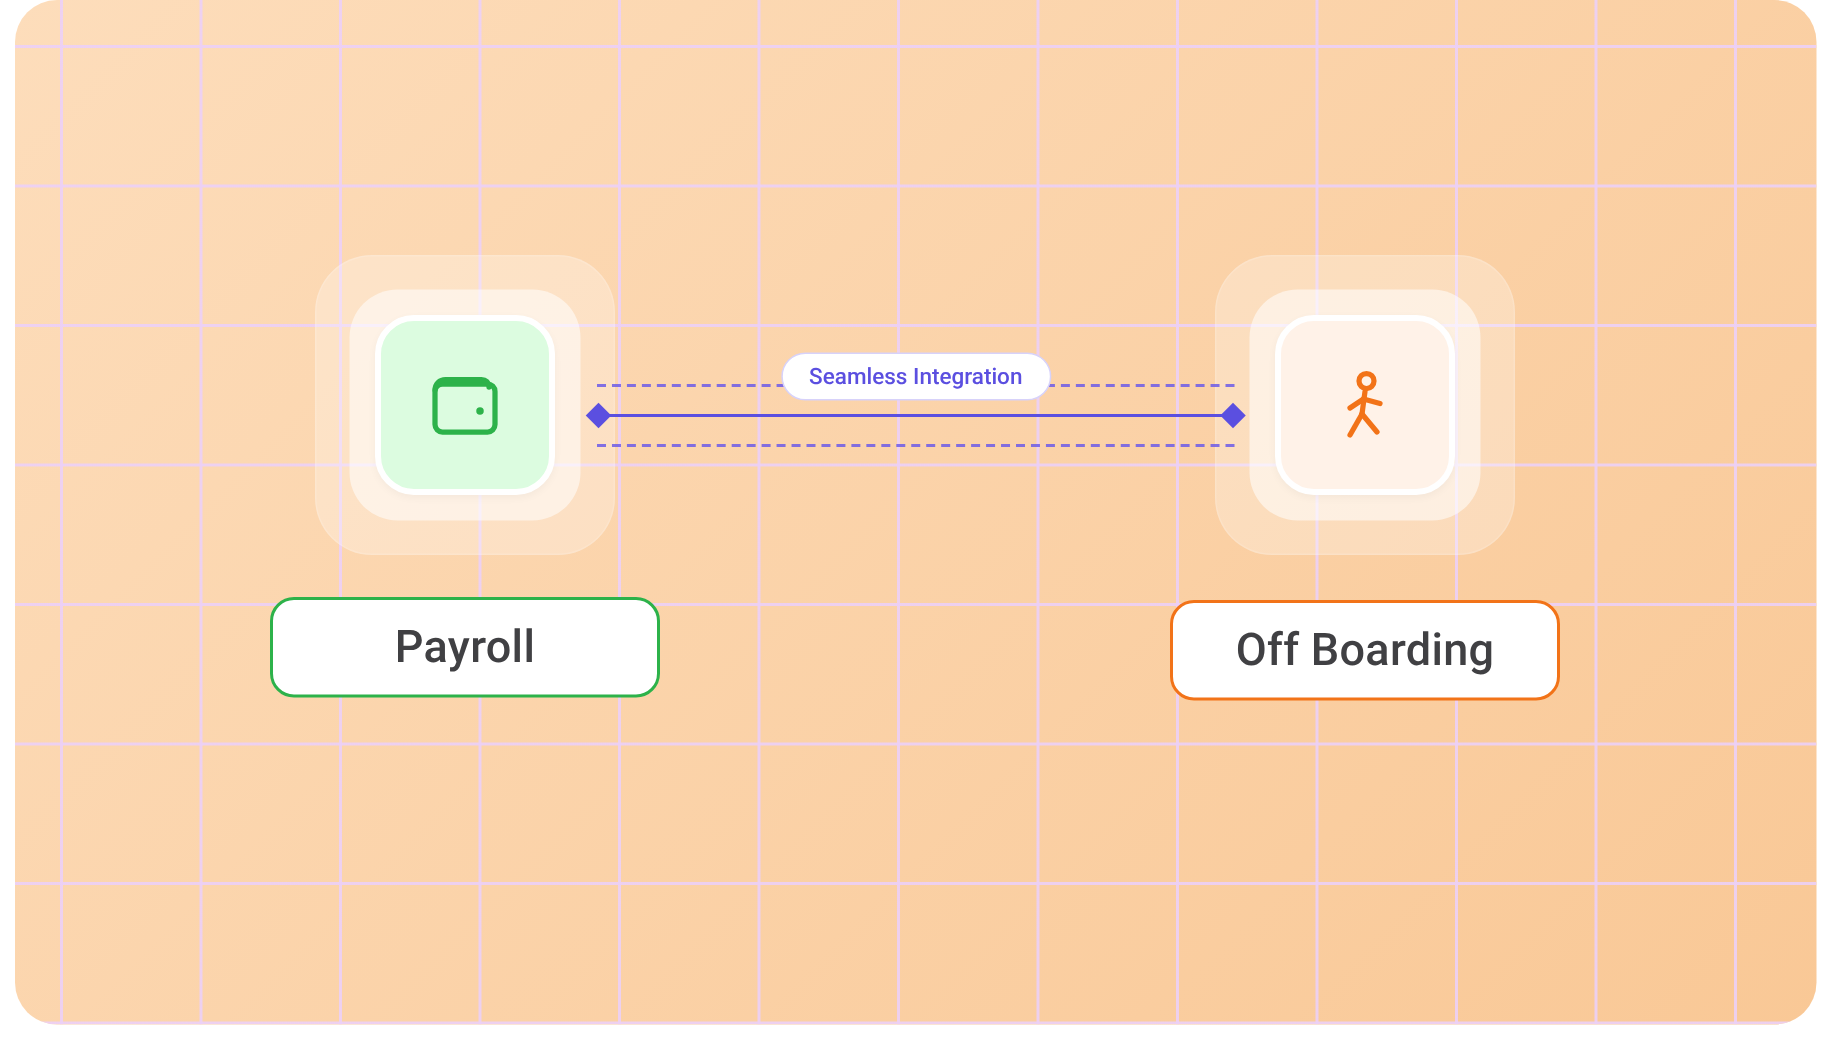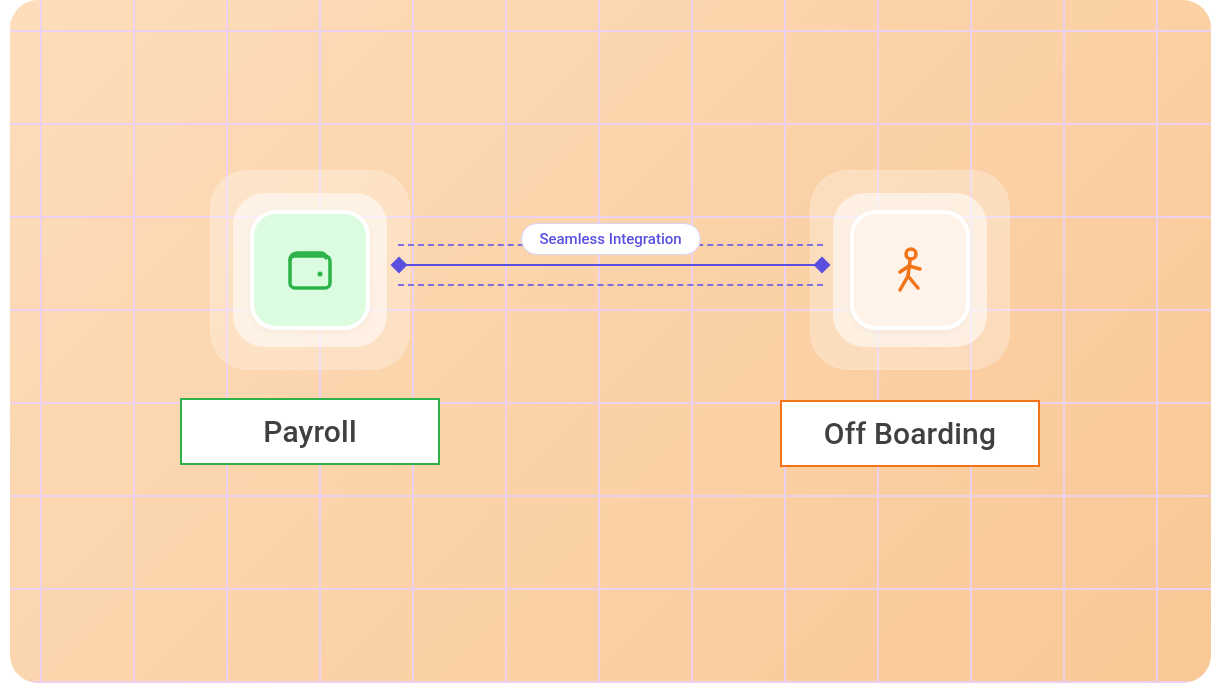--- a/index.html
+++ b/index.html
@@ -71,39 +71,39 @@
     box-shadow: 0 2px 6px rgba(0,0,0,0.04);
   }
   .tile-green { background: #DCFCE0; }
   .tile-orange { background: #FFF2E8; }
 
   .node-label {
     margin-top: 28px;
     min-width: 260px;
     padding: 14px 40px;
     background: #fff;
-    border-radius: 0;
+    border-radius: 16px;
     font-size: 30px;
     font-weight: 500;
     color: #404043;
     text-align: center;
     letter-spacing: 0.2px;
   }
   .label-green { border: 2.5px solid #2DB24A; }
   .label-orange { border: 2.5px solid #F27318; margin-top: 30px; }
 
   
   .node-left { left: 170px; top: 170px; }
   .node-right { left: 770px; top: 170px; }
 
   
   .connector {
     position: absolute;
     left: 388px;
-    top: 244px;
+    top: 256px;
     width: 425px;
     height: 80px;
     pointer-events: none;
   }
   .line-dashed {
     position: absolute;
     left: 0;
     width: 100%;
     border-top: 2px dashed #6D5CE8;
     opacity: 0.85;

